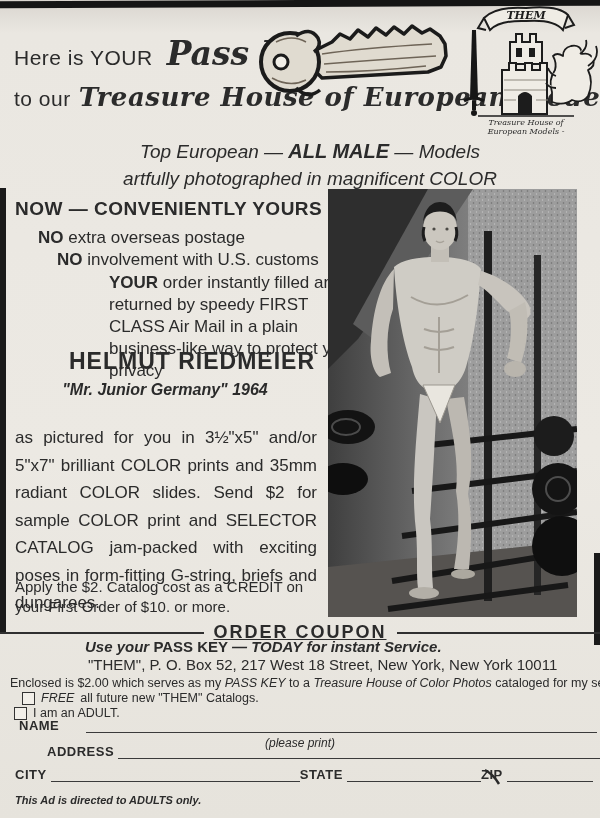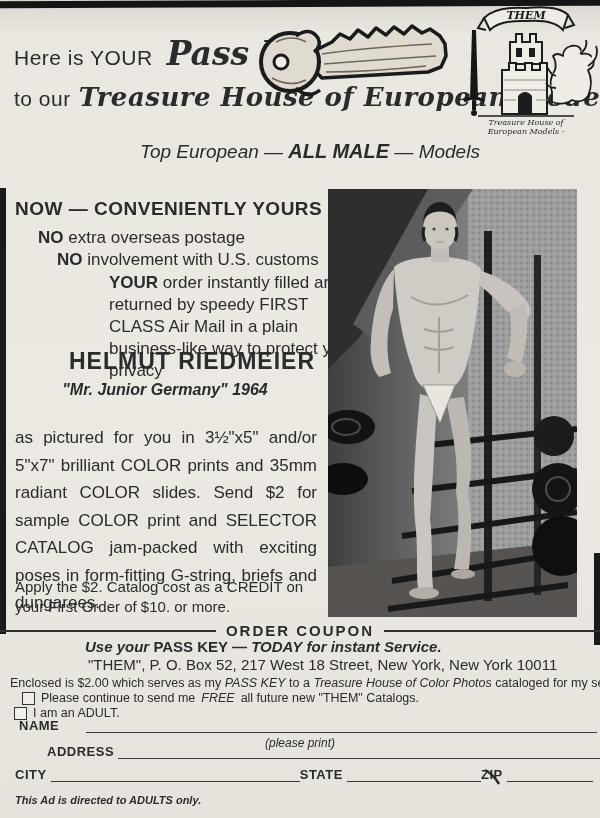--- a/index.html
+++ b/index.html
@@ -34,21 +34,21 @@
   .bld{font-weight:bold;}
   .model-name{left:15px;top:348px;width:300px;text-align:right;font-size:23px;font-weight:bold;letter-spacing:1px;}
   .model-title{left:15px;top:381px;width:300px;text-align:center;font-size:16px;font-weight:bold;font-style:italic;}
   .offer-body{left:15px;top:424px;width:302px;font-size:17px;line-height:27.5px;text-align:justify;}
   .credit-note{left:15px;top:577px;width:316px;font-size:15px;line-height:20px;}
   
   .photo{left:328px;top:189px;width:249px;height:428px;background:#777;}
   
   .coupon-rule{left:0;top:622px;width:600px;display:flex;align-items:center;}
   .rule-seg{border-top:2px solid #2f2f2f;flex:1;}
-  .rule-label{font-size:15px;font-weight:bold;letter-spacing:2px;padding:0 10px;white-space:nowrap;}
+  .rule-label{font-size:18px;font-weight:bold;letter-spacing:2px;padding:0 10px;white-space:nowrap;text-decoration:underline;}
   .use-line{left:85px;top:638px;font-size:15px;font-weight:bold;white-space:nowrap;}
   .it{font-style:italic;}
   .address-line{left:88px;top:656px;font-size:15px;white-space:nowrap;}
   .enclosed{left:10px;top:676px;font-size:12.5px;white-space:nowrap;}
   .cb-row{font-size:12.5px;display:flex;align-items:center;gap:6px;white-space:nowrap;}
   .cb1{left:22px;top:691px;}
   .cb2{left:14px;top:706px;align-items:center;}
   .cbx{width:11px;height:11px;border:1.5px solid #333;background:#f2efe9;display:inline-block;}
   
   .frow{display:flex;align-items:flex-end;font-size:13px;font-weight:bold;letter-spacing:.5px;}
@@ -113,20 +113,21 @@
     <path d="M26 114 L122 114" stroke="#1c1c1c" stroke-width="1.5"></path>
     <text x="74" y="123" text-anchor="middle" font-family="DejaVu Serif, serif" font-style="italic" font-size="8" fill="#2b2b2b">Treasure House of</text>
     <text x="74" y="132" text-anchor="middle" font-family="DejaVu Serif, serif" font-style="italic" font-size="8" fill="#2b2b2b">European Models -</text>
   </svg>
 </div>
 
 <div class="abs tagline">
   <span>Top European —</span>
   <b>ALL MALE</b>
   <span>— Models</span><br>
+  <span>artfully photographed in magnificent COLOR</span>
 </div>
 
 <div class="abs promo-head">NOW — CONVENIENTLY YOURS</div>
 <div class="abs no-item no1">
   <span class="bld">NO</span>
   <span>extra overseas postage</span>
 </div>
 <div class="abs no-item no2">
   <span class="bld">NO</span>
   <span>involvement with U.S. customs</span>
@@ -220,21 +221,20 @@
 <div class="abs enclosed">
   <span>Enclosed is $2.00 which serves as my</span>
   <span class="it">PASS KEY</span>
   <span>to a</span>
   <span class="it">Treasure House of Color Photos</span>
   <span>cataloged for my selection of HELMUT</span>
 </div>
 
 <div class="abs cb-row cb1">
   <span class="cbx"></span>
-  <span>Please continue to send me</span>
   <span class="it">FREE</span>
   <span>all future new "THEM" Catalogs.</span>
 </div>
 <div class="abs cb-row cb2">
   <span class="cbx"></span>
   <span>I am an ADULT.</span>
 </div>
 
 <div class="abs frow row-name">
   <span>NAME</span>

